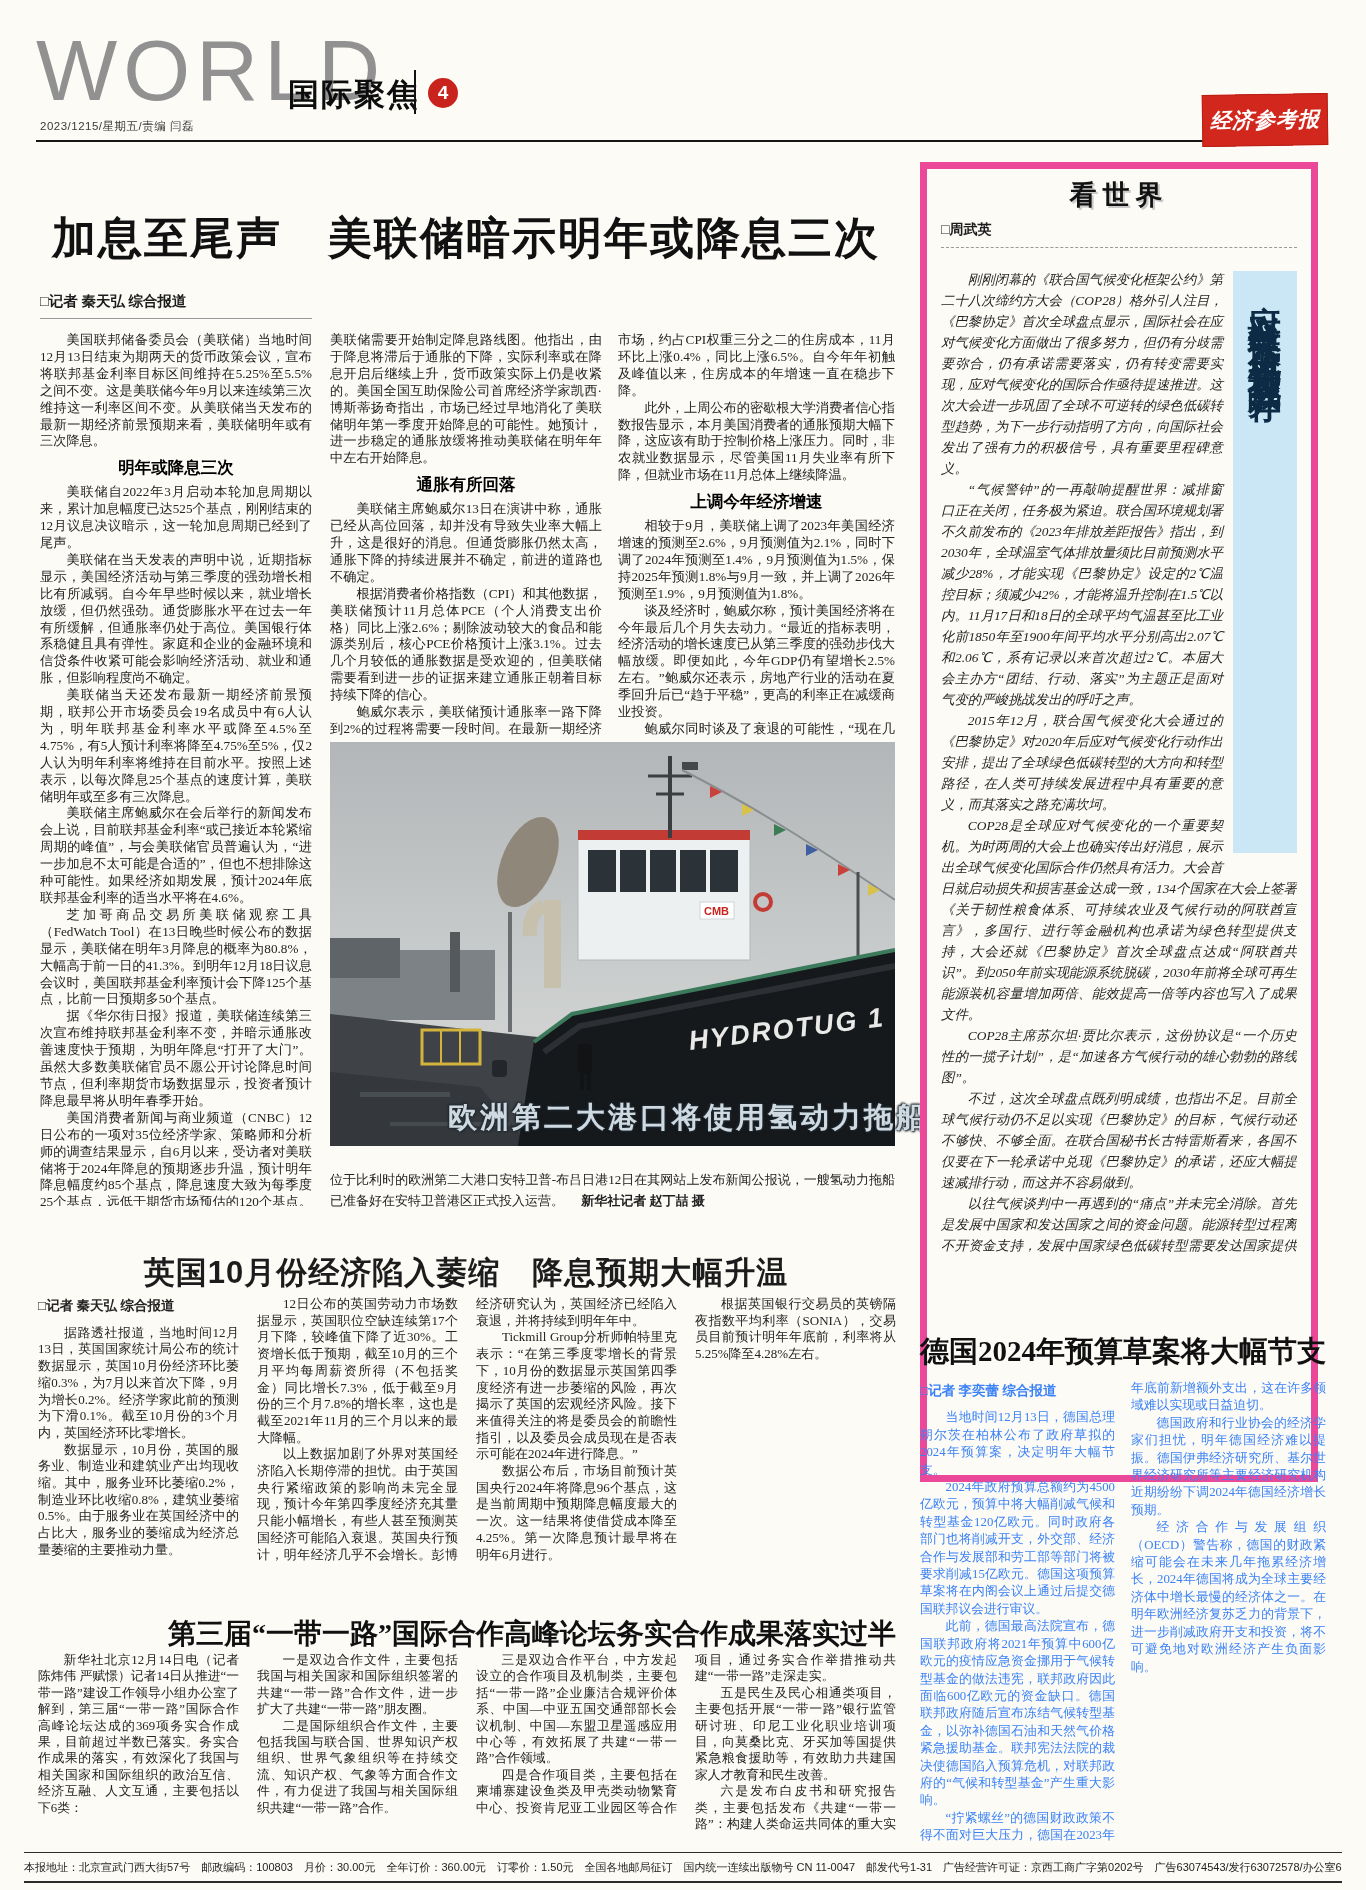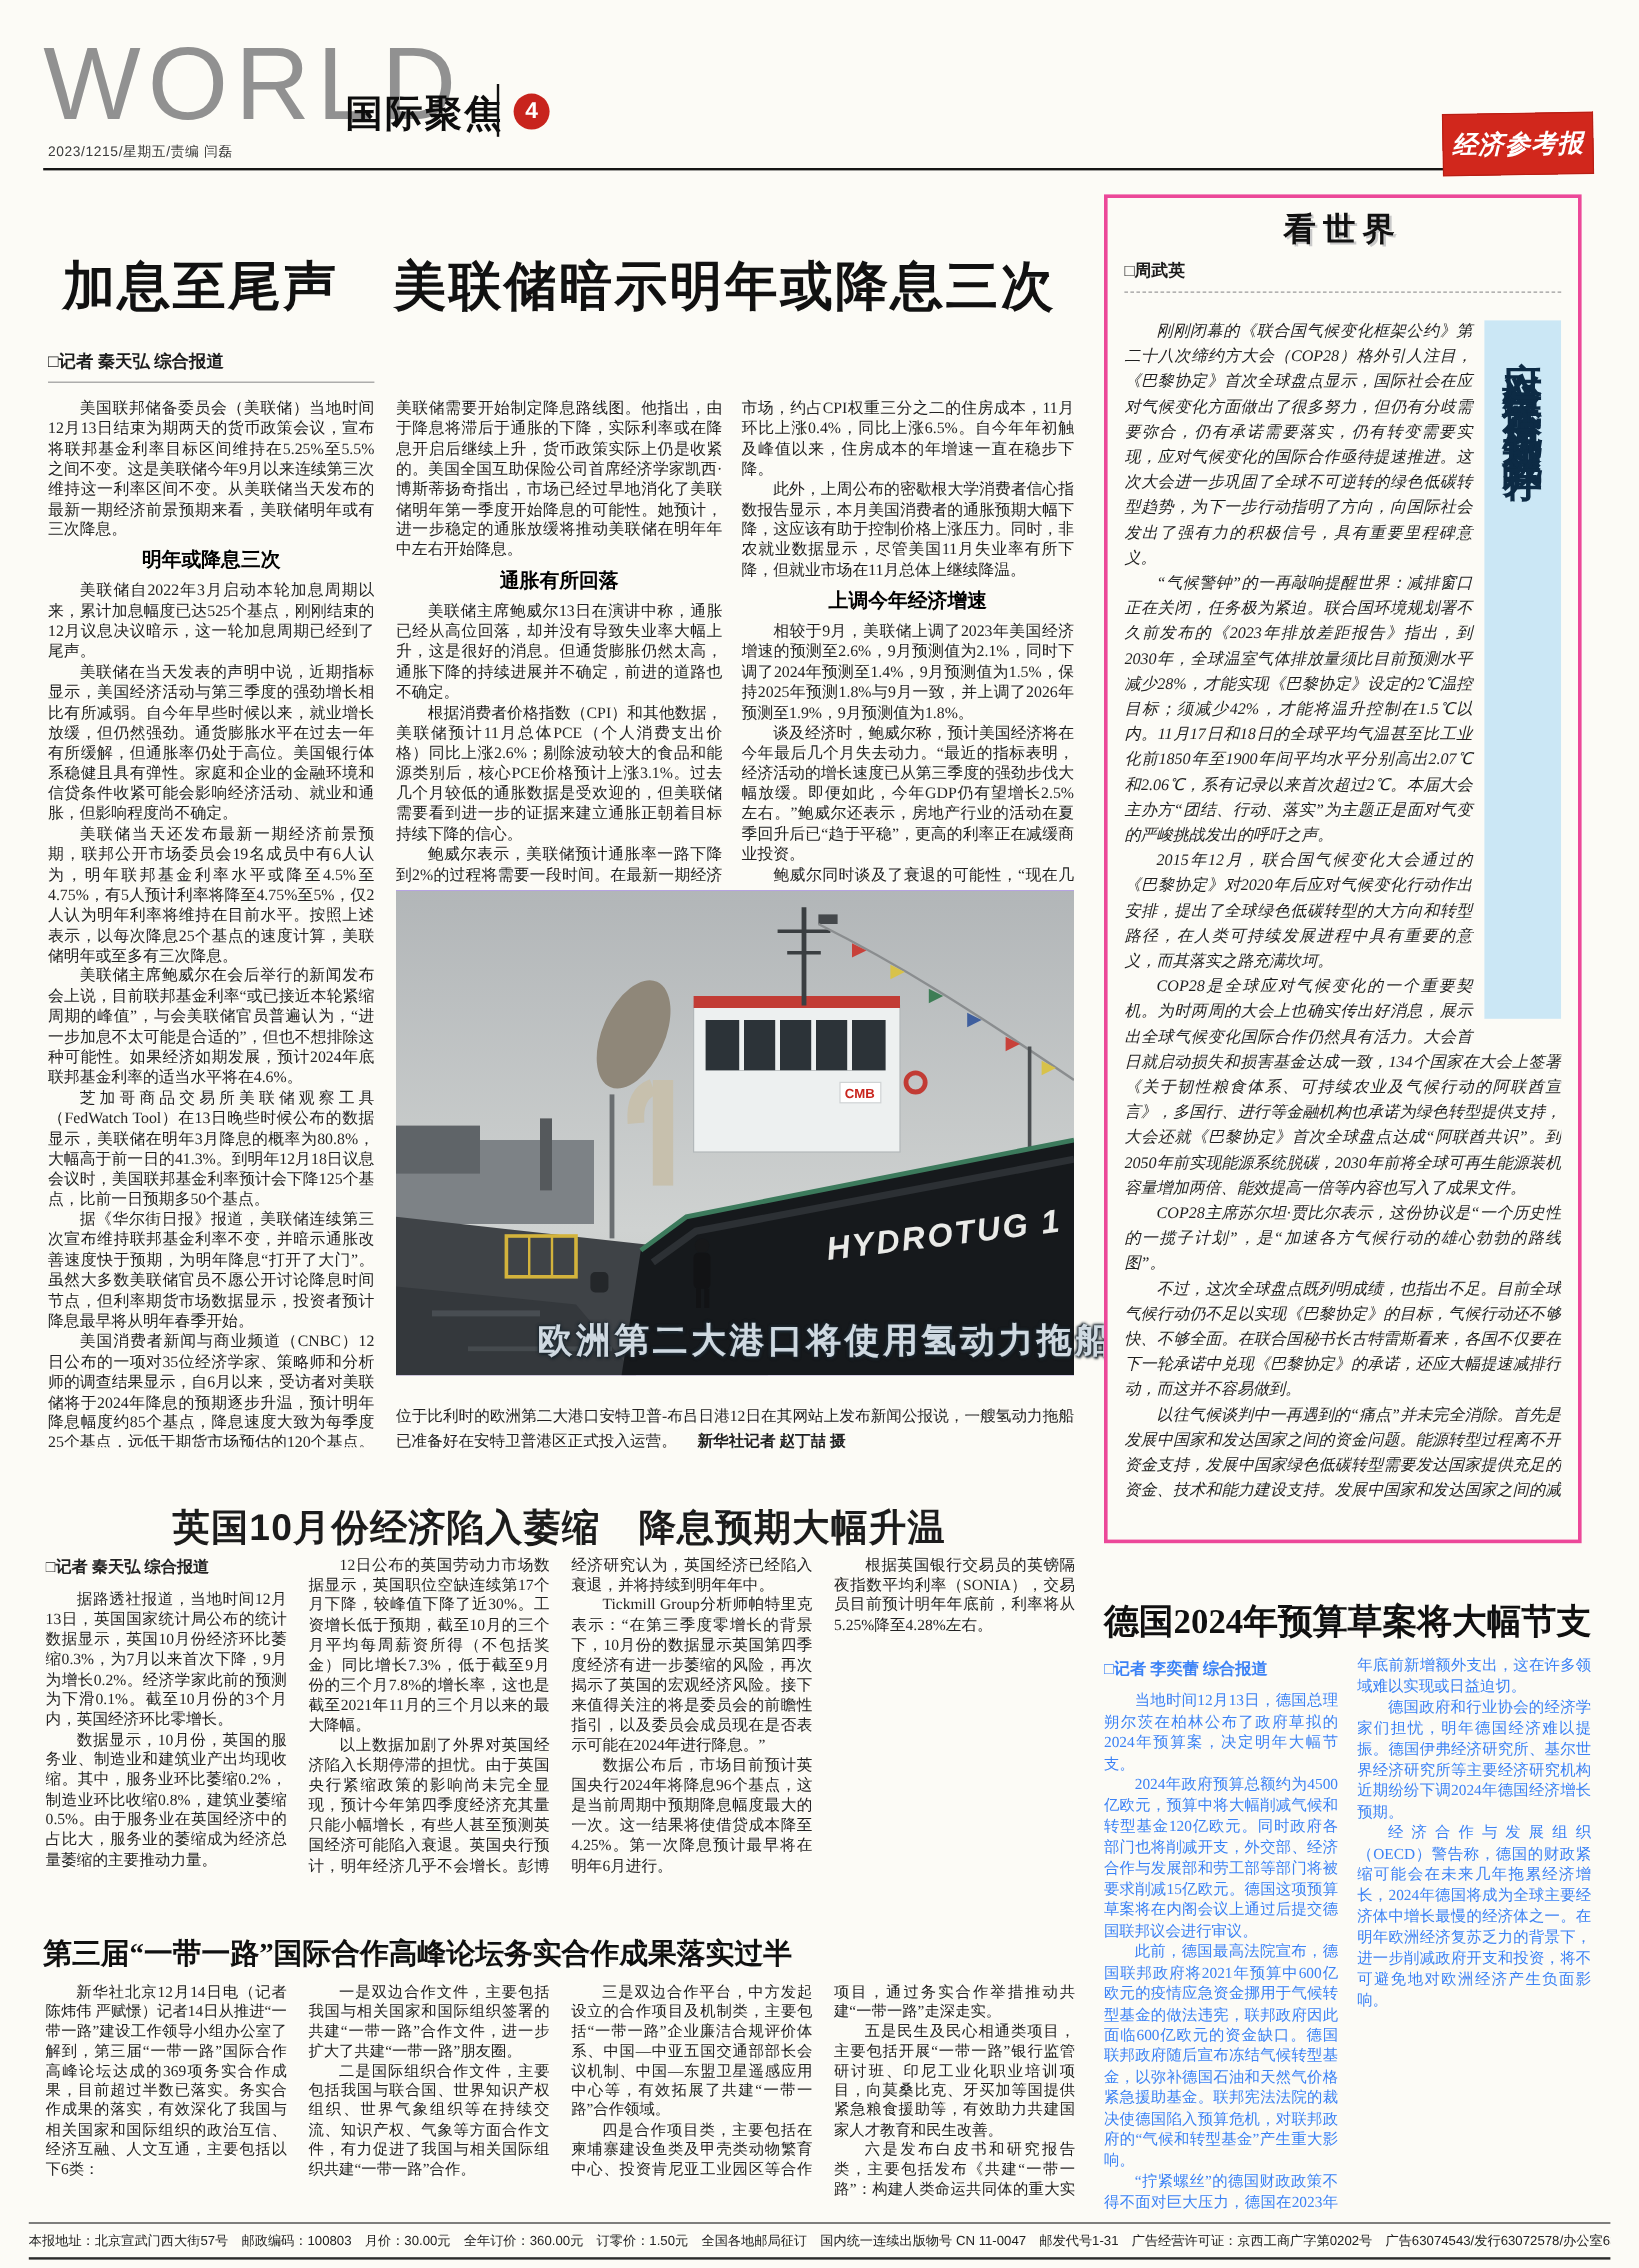--- a/index.html
+++ b/index.html
@@ -49,28 +49,28 @@
   .photo-caption .credit{font-weight:bold;margin-left:14px;}
   
   .uk-headline{position:absolute;left:36px;top:1226px;width:860px;text-align:center;
     font-family:"Liberation Sans",sans-serif;font-size:31px;font-weight:bold;letter-spacing:1px;}
   .uk-body{position:absolute;left:38px;top:1296px;width:858px;height:268px;overflow:hidden;
     column-count:4;column-gap:18px;column-fill:auto;font-size:13px;line-height:16.7px;
     text-align:justify;color:#232323;}
   .uk-body p, .br-body p, .de-body p, .wk-text p{margin:0;text-indent:2em;}
   .uk-body p.byline, .de-body p.byline{font-weight:bold;text-indent:0;margin:2px 0 10px;font-size:13.5px;}
   
-  .br-headline{position:absolute;left:36px;top:1592px;width:860px;text-align:left;
-    font-size:24px;font-weight:bold;letter-spacing:0px;color:#101010;}
+  .br-headline{position:absolute;left:36px;top:1592px;width:860px;text-align:right;
+    font-size:28px;font-weight:bold;letter-spacing:0px;color:#101010;}
   .br-body{position:absolute;left:38px;top:1652px;width:858px;height:194px;overflow:hidden;
     column-count:4;column-gap:18px;column-fill:auto;font-size:12.8px;line-height:16.4px;
     text-align:justify;color:#232323;}
   
-  .world-box{position:absolute;left:920px;top:162px;width:398px;height:1124px;
-    border:3px solid #ec4899;background:#fcfbf6;box-sizing:border-box;}
+  .world-box{position:absolute;left:920px;top:162px;width:398px;height:1320px;
+    border:7px solid #ec4899;background:#fcfbf6;box-sizing:border-box;}
   .wk-title{width:100%;text-align:center;margin-top:8px;font-size:27px;font-weight:bold;
     letter-spacing:6px;color:#111;text-shadow:2px 2px 0 #c9c9c9;}
   .wk-byline{margin:8px 14px 0;font-size:14px;font-weight:bold;
     border-bottom:1px dashed #9a9a9a;padding-bottom:8px;}
   .wk-text{margin:21px 14px 0;font-size:13.4px;line-height:21px;text-align:justify;
     font-style:italic;color:#1f1f1f;height:988px;overflow:hidden;}
   .v-strip{float:right;width:64px;height:582px;margin:2px 0 10px 10px;background:#cbe7f5;
     display:flex;align-items:flex-start;justify-content:center;}
   .v-strip span{writing-mode:vertical-rl;font-size:33px;font-weight:bold;letter-spacing:6px;
     color:#0d2b45;font-style:normal;margin-top:8px;font-family:"Liberation Sans",sans-serif;}

